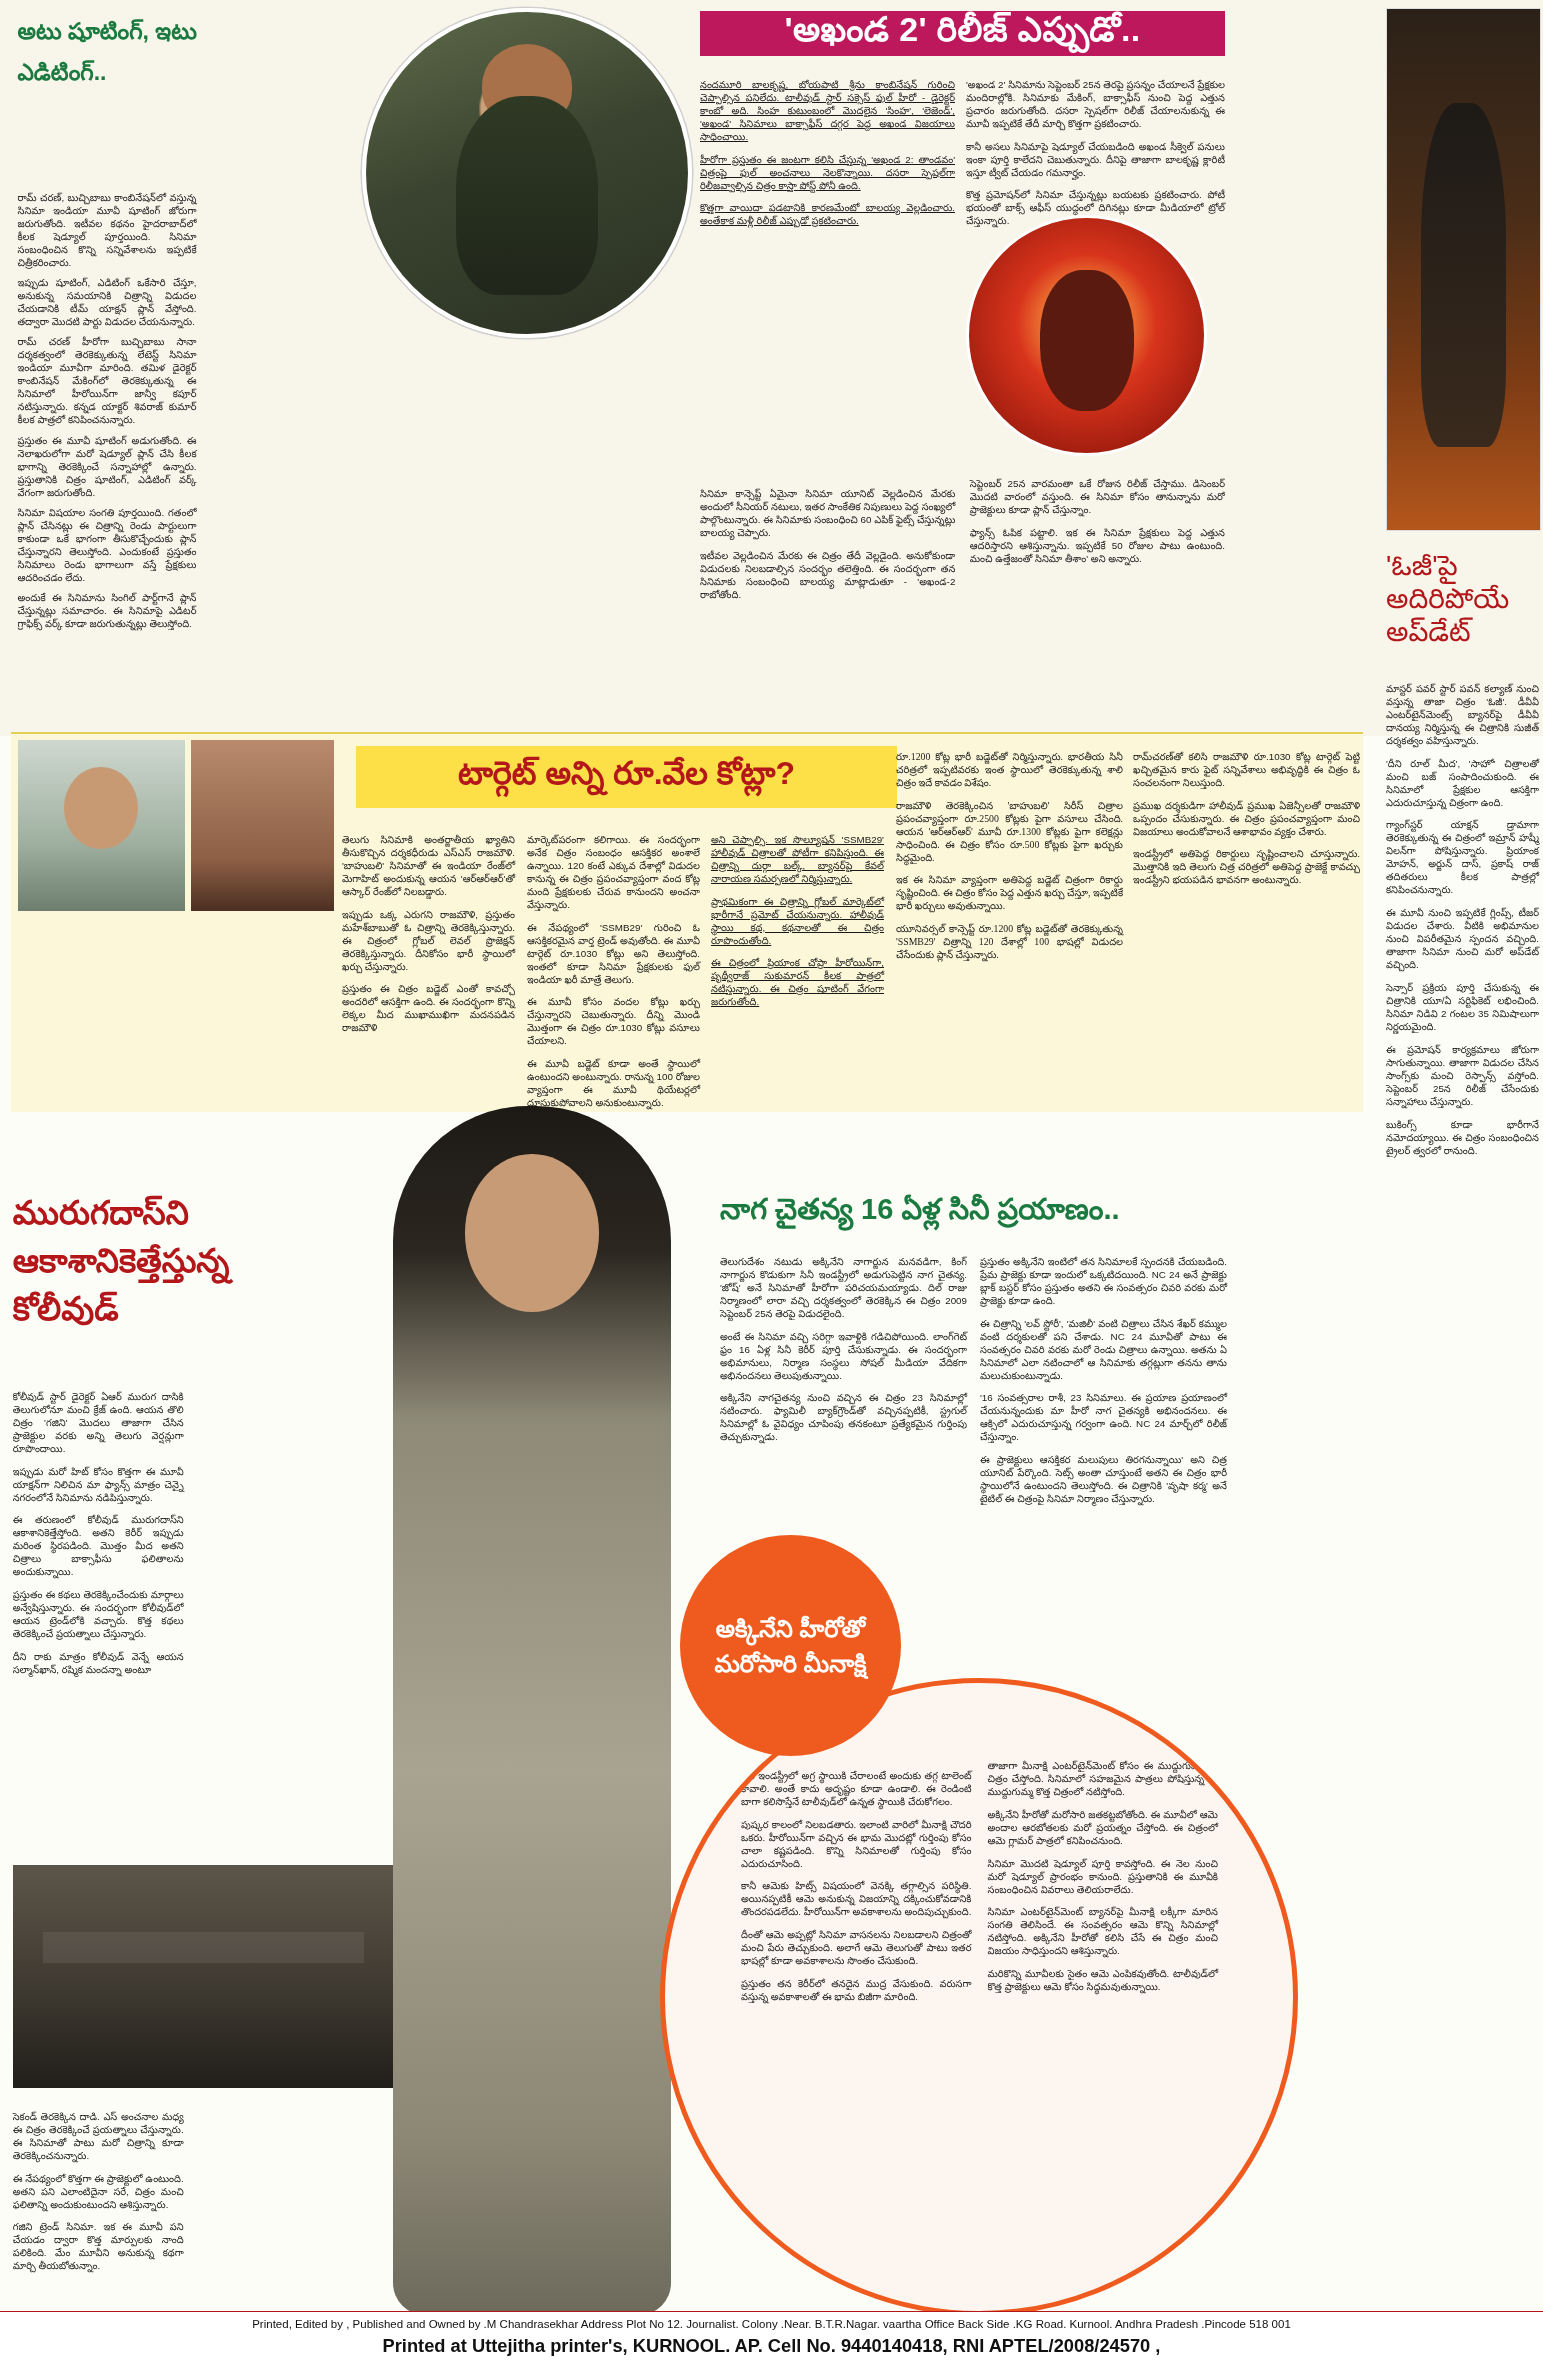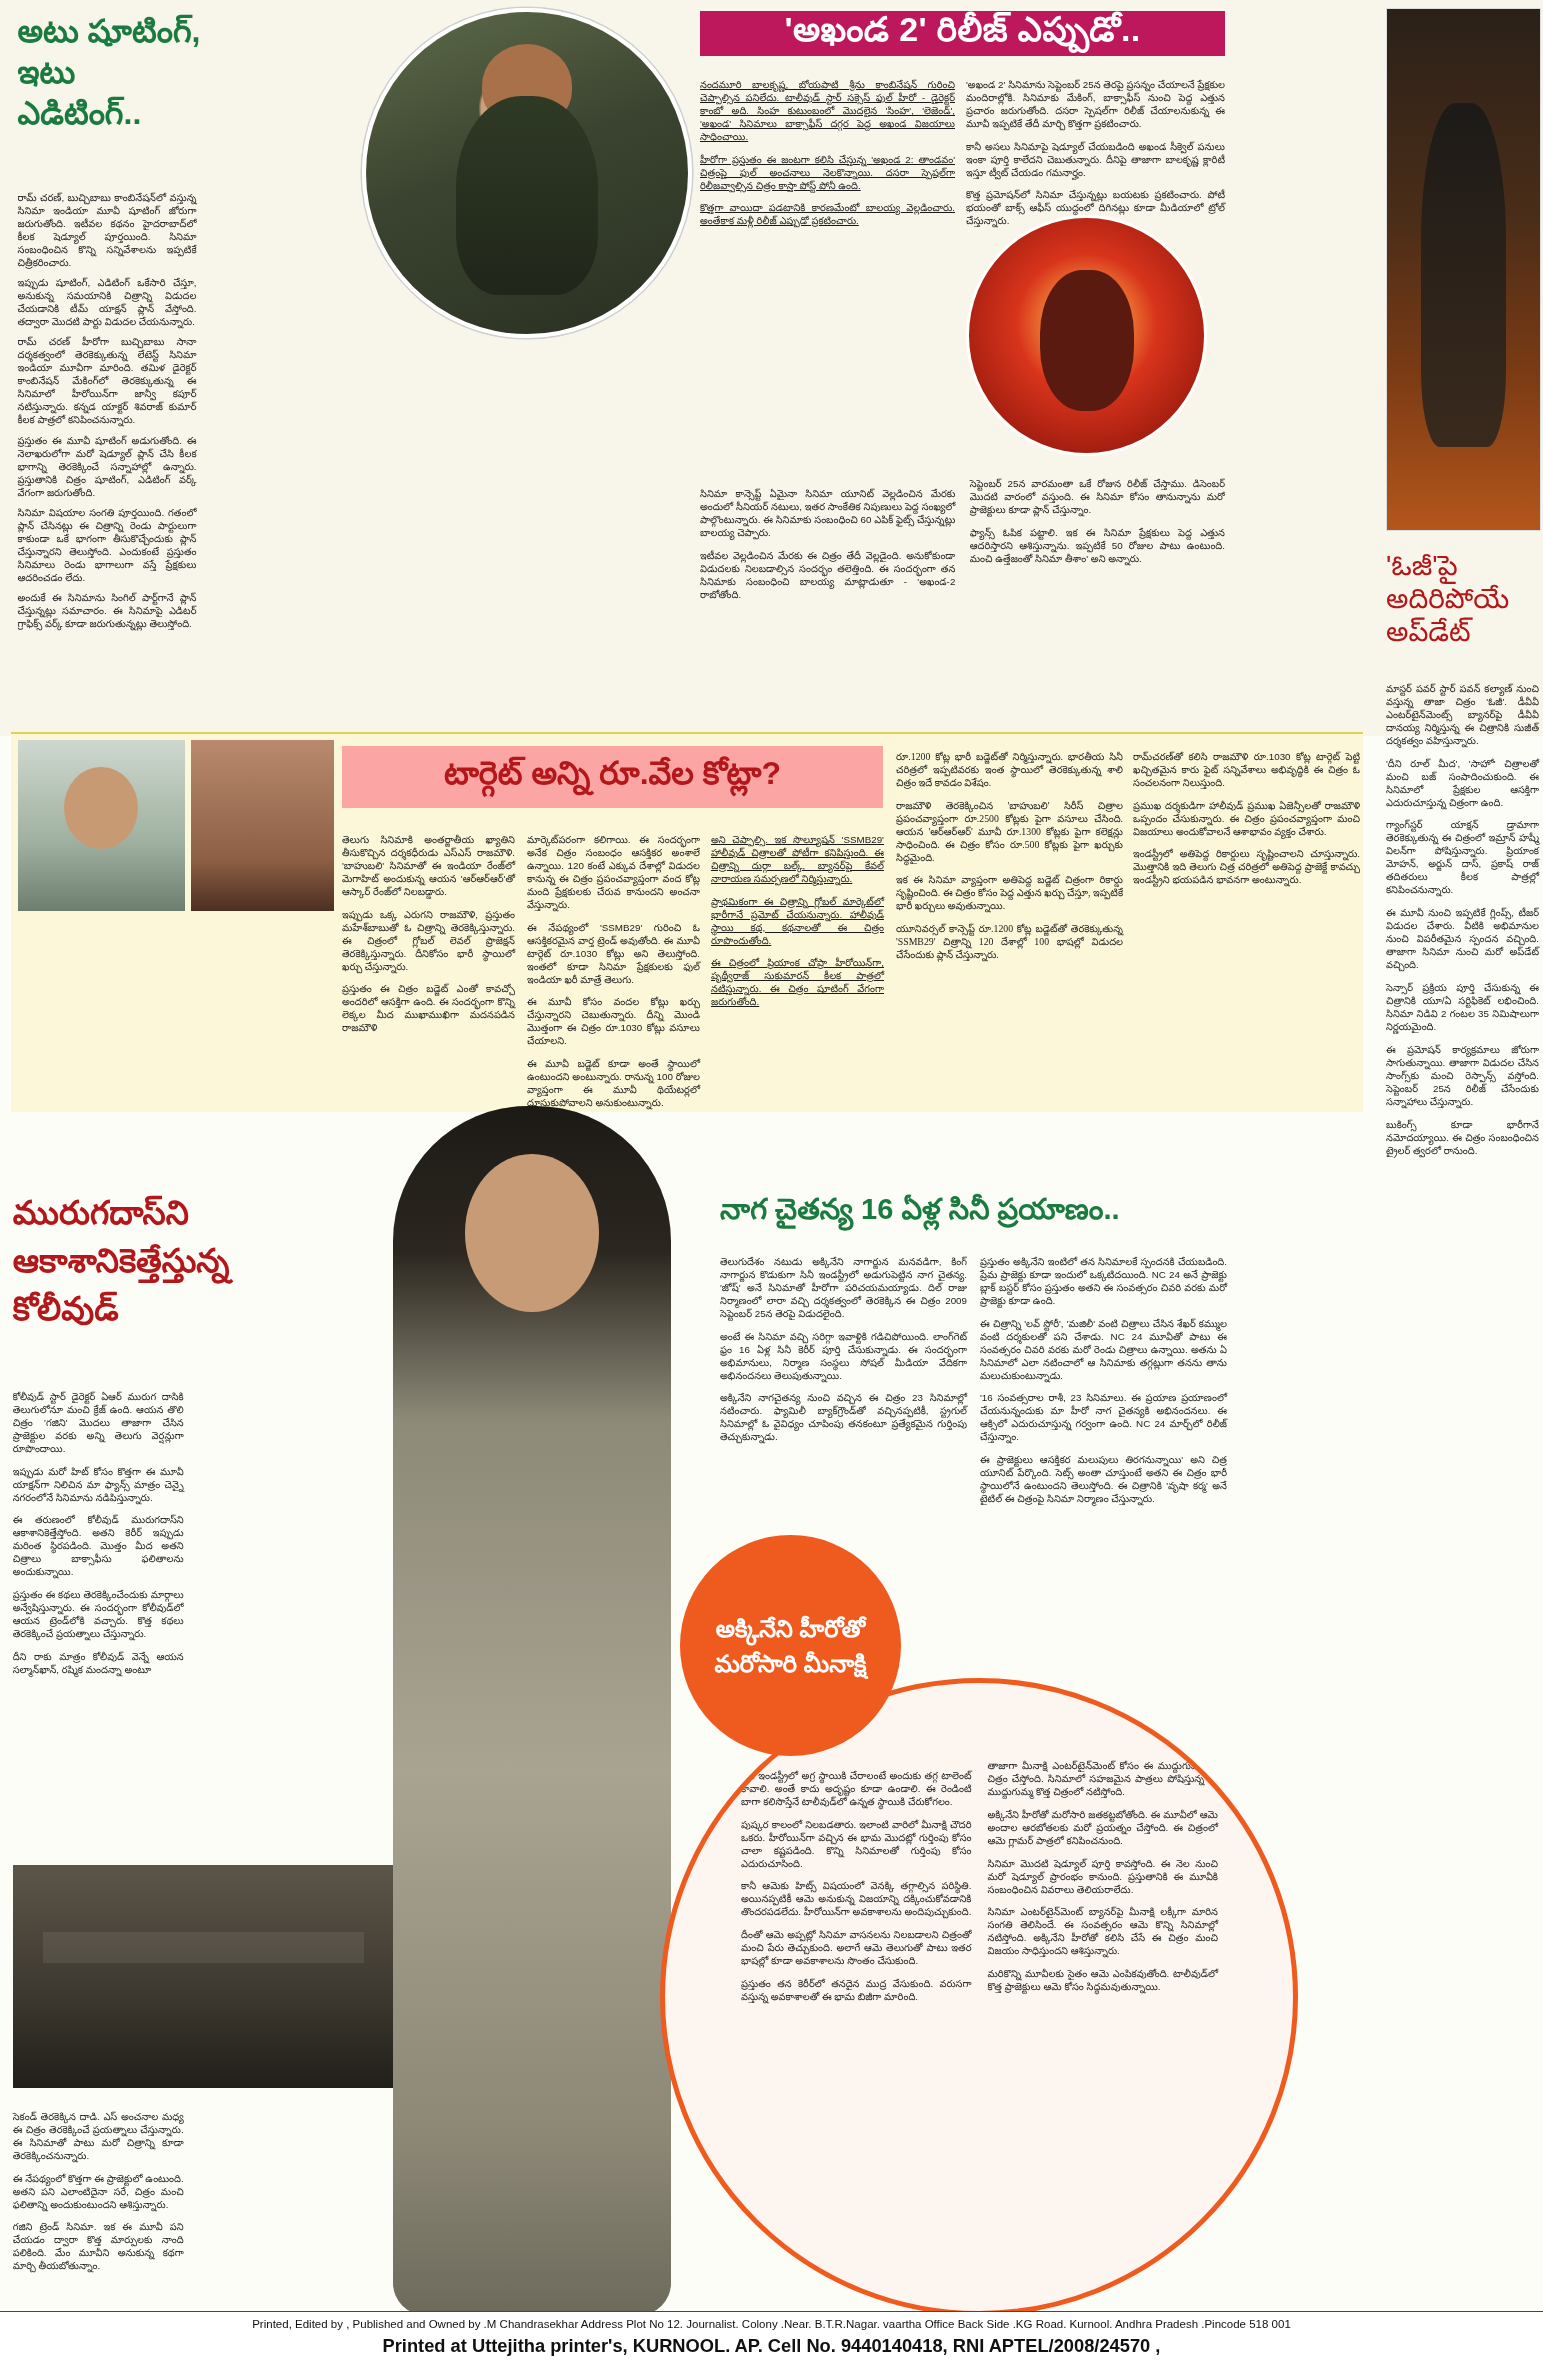--- a/index.html
+++ b/index.html
@@ -5,21 +5,21 @@
   html,body{margin:0;padding:0;background:#fff;}
   body{width:1543px;font-family:"Liberation Sans",sans-serif;color:#111;}
   .page{position:relative;width:1543px;height:2377px;background:#fdfdf7;overflow:hidden;}
 
   
   .tx{font-family:"Liberation Sans",sans-serif;text-align:justify;}
   .col-text{font-size:9.8px;line-height:13px;color:#1a1a1a;}
 
   
   #top-band{position:absolute;left:0;top:0;width:1543px;height:736px;background:#f8f5ea;}
-  #left-head{position:absolute;left:17.5px;top:11px;width:183px;font-size:32px;line-height:41px;font-weight:bold;color:#1b7a3f;}
+  #left-head{position:absolute;left:17.5px;top:11px;width:183px;font-size:23px;line-height:41px;font-weight:bold;color:#1b7a3f;}
   #left-col{position:absolute;left:17.5px;top:191px;width:179px;}
   #left-col p{margin:0 0 7.2px 0;}
 
   #hero-circle{position:absolute;left:362px;top:8px;width:322px;height:322px;border-radius:50%;overflow:hidden;border:4px solid #fff;box-shadow:0 0 0 1.6px #cfcfcf;}
   .ph{width:100%;height:100%;}
   .hero-g{background:
      radial-gradient(circle at 48% 30%, #c9a07a 0 14%, rgba(0,0,0,0) 15%),
      linear-gradient(160deg,#5e6b4a 0%, #3b4430 45%, #2a3022 100%);
      position:relative;}
   .hero-g:after{content:"";position:absolute;left:28%;top:26%;width:44%;height:62%;
@@ -44,21 +44,21 @@
   #oG-head{position:absolute;left:1386px;top:549px;width:153px;text-align:left;font-size:28px;line-height:33px;font-weight:normal;color:#b3171a;}
   #right-col{position:absolute;left:1386px;top:672px;width:153px;}
 
   
   #target-strip{position:absolute;left:11px;top:732px;width:1352px;height:378px;background:#fbf7d8;border-top:2.4px solid #e3cf55;}
   #raja-photo{position:absolute;left:17.5px;top:740px;width:167px;height:171px;overflow:hidden;}
   .raja-g{background:linear-gradient(180deg,#cfd8cf 0%,#9fb0a0 60%,#6d7d6e 100%);position:relative;}
   .raja-g:after{content:"";position:absolute;left:28%;top:16%;width:44%;height:48%;background:#c89a74;border-radius:50%;}
   #neck-photo{position:absolute;left:191px;top:740px;width:143px;height:171px;overflow:hidden;}
   .neck-g{background:linear-gradient(180deg,#b98a6d 0%,#8d5f45 70%,#4b2f22 100%);}
-  #target-title{position:absolute;left:342px;top:746px;width:541px;height:62px;background:#fca5a5;color:#b3171a;
+  #target-title{position:absolute;left:356px;top:746px;width:541px;height:62px;background:#fde047;color:#b3171a;
      font-size:32px;font-weight:bold;display:flex;align-items:center;justify-content:center;}
   #tg-c1{position:absolute;left:342px;top:823px;width:173px;}
   #tg-c2{position:absolute;left:527px;top:823px;width:173px;}
   #tg-c3{position:absolute;left:711px;top:823px;width:173px;text-decoration:underline;}
   #tg-c4{position:absolute;left:896px;top:740px;width:227px;font-family:Liberation Serif, serif;}
   #tg-c5{position:absolute;left:1133px;top:740px;width:227px;}
 
   
   #mur-head{position:absolute;left:12.7px;top:1189px;width:318px;font-size:33px;line-height:48px;font-weight:bold;color:#b3171a;}
   #mur-col{position:absolute;left:12.7px;top:1380px;width:171px;}

